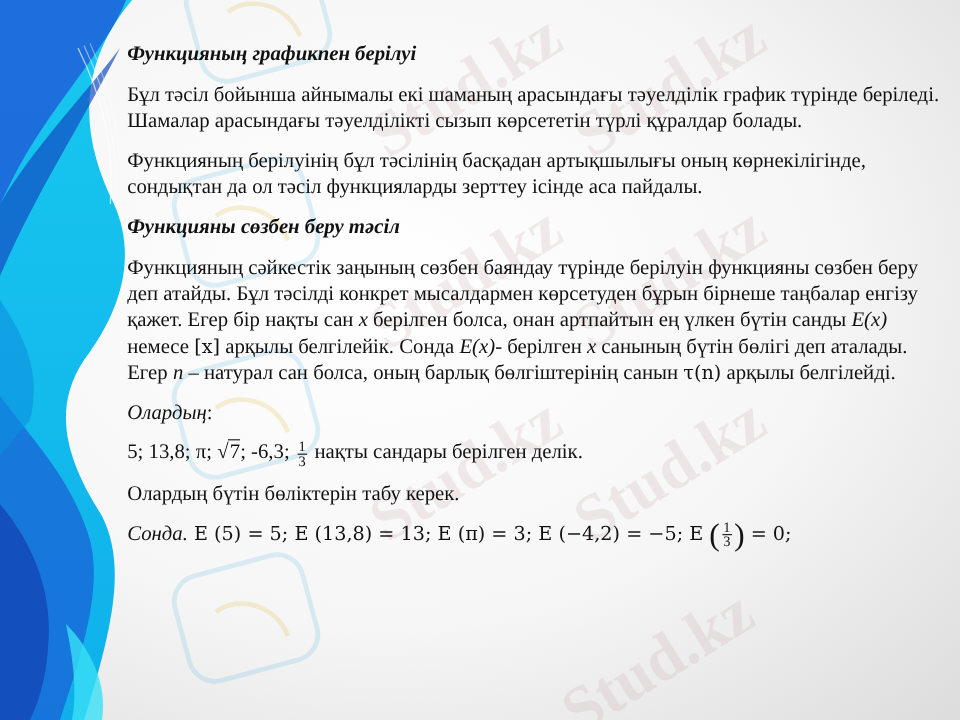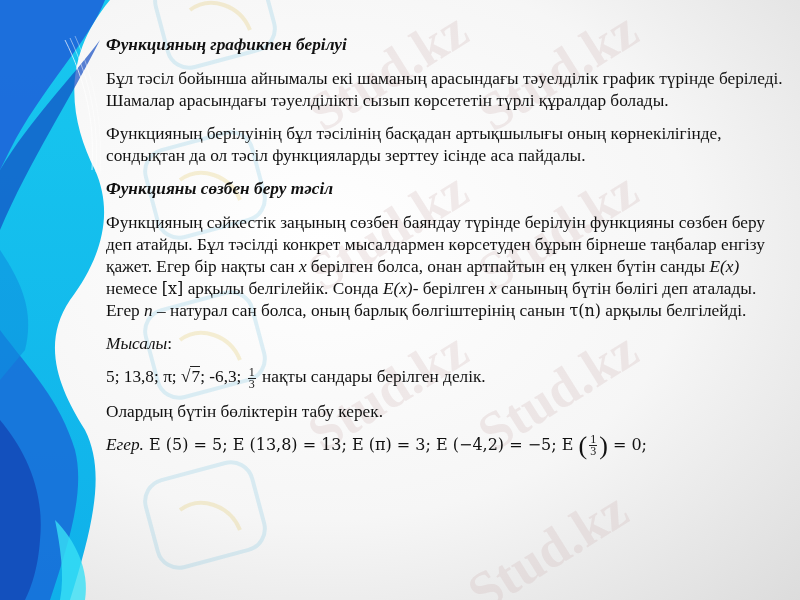--- a/index.html
+++ b/index.html
@@ -86,21 +86,21 @@
   <span class="watermark" style="left:460px; top:520px;">Stud.kz</span>
 
   <div class="content">
     <p class="heading">Функцияның графикпен берілуі</p>
     <p class="para">Бұл тәсіл бойынша айнымалы екі шаманың арасындағы тәуелділік график түрінде беріледі. Шамалар арасындағы тәуелділікті сызып көрсететін түрлі құралдар болады.</p>
     <p class="para">Функцияның берілуінің бұл тәсілінің басқадан артықшылығы оның көрнекілігінде, сондықтан да ол тәсіл функцияларды зерттеу ісінде аса пайдалы.</p>
 
     <p class="heading">Функцияны сөзбен беру тәсіл</p>
     <p class="para"><span>Функцияның сәйкестік заңының сөзбен баяндау түрінде берілуін функцияны сөзбен беру деп атайды. Бұл тәсілді конкрет мысалдармен көрсетуден бұрын бірнеше таңбалар енгізу қажет. Егер бір нақты сан </span><span class="it">x</span><span> берілген болса, онан артпайтын ең үлкен бүтін санды </span><span class="it">E(x)</span><span> немесе </span><span class="math">[x]</span><span> арқылы белгілейік. Сонда </span><span class="it">E(x)</span><span>- берілген </span><span class="it">x</span><span> санының бүтін бөлігі деп аталады. Егер </span><span class="it">n</span><span> – натурал сан болса, оның барлық бөлгіштерінің санын </span><span class="math">τ(n)</span><span> арқылы белгілейді.</span></p>
 
-    <p class="para"><span class="it">Мысалы</span><span>:</span></p>
+    <p class="para"><span class="it">Олардың</span><span>:</span></p>
 
     <p class="para"><span>5; 13,8; π; </span><span class="sqrt"><span>√</span><span class="rad">7</span></span><span>; -6,3; </span><span class="frac"><span class="num">1</span><span class="den">3</span></span><span> нақты сандары берілген делік.</span></p>
 
     <p class="para">Олардың бүтін бөліктерін табу керек.</p>
 
-    <p class="para"><span class="it">Егер.</span><span class="math"> E (5) = 5; E (13,8) = 13; E (π) = 3; E (−4,2) = −5; E </span><span class="paren">(</span><span class="frac"><span class="num">1</span><span class="den">3</span></span><span class="paren">)</span><span class="math"> = 0;</span></p>
+    <p class="para"><span class="it">Сонда.</span><span class="math"> E (5) = 5; E (13,8) = 13; E (π) = 3; E (−4,2) = −5; E </span><span class="paren">(</span><span class="frac"><span class="num">1</span><span class="den">3</span></span><span class="paren">)</span><span class="math"> = 0;</span></p>
   </div>
 </div>
 
 </body></html>

